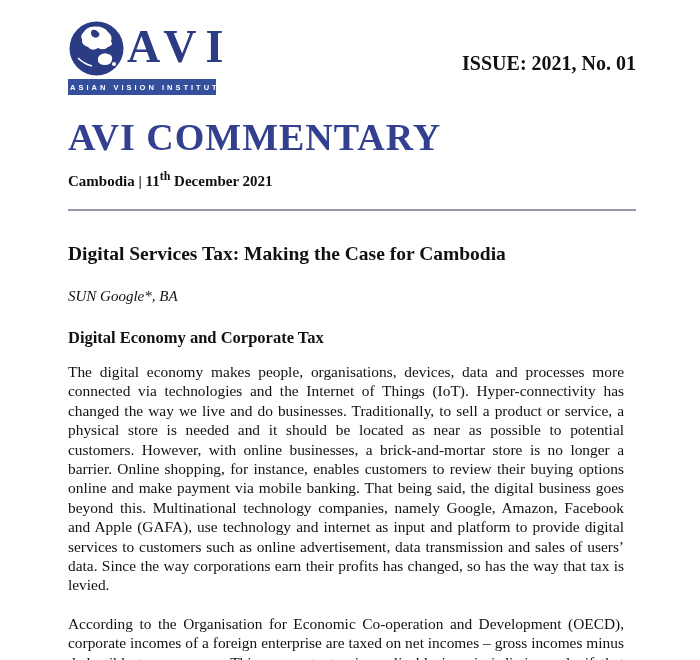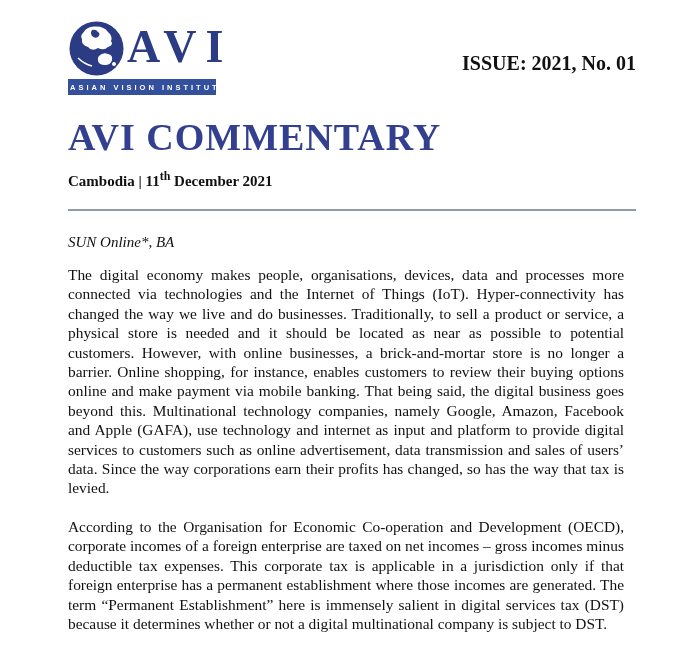--- a/index.html
+++ b/index.html
@@ -138,21 +138,23 @@
     </div>
     <div class="issue">ISSUE: 2021, No. 01</div>
   </header>
 
   <h1 class="commentary-title">AVI COMMENTARY</h1>
 
   <div class="dateline"><span>Cambodia | 11</span><sup>th</sup><span> December 2021</span></div>
 
   <hr class="rule">
 
+  <h2 class="article-title">Digital Services Tax: Making the Case for Cambodia</h2>
 
-  <p class="byline">SUN Online*, BA</p>
+  <p class="byline">SUN Google*, BA</p>
 
+  <h3 class="section-heading">Digital Economy and Corporate Tax</h3>
 
   <p class="body-text">The digital economy makes people, organisations, devices, data and processes more connected via technologies and the Internet of Things (IoT). Hyper-connectivity has changed the way we live and do businesses. Traditionally, to sell a product or service, a physical store is needed and it should be located as near as possible to potential customers. However, with online businesses, a brick-and-mortar store is no longer a barrier. Online shopping, for instance, enables customers to review their buying options online and make payment via mobile banking. That being said, the digital business goes beyond this. Multinational technology companies, namely Google, Amazon, Facebook and Apple (GAFA), use technology and internet as input and platform to provide digital services to customers such as online advertisement, data transmission and sales of users’ data. Since the way corporations earn their profits has changed, so has the way that tax is levied.</p>
 
   <p class="body-text">According to the Organisation for Economic Co-operation and Development (OECD), corporate incomes of a foreign enterprise are taxed on net incomes – gross incomes minus deductible tax expenses. This corporate tax is applicable in a jurisdiction only if that foreign enterprise has a permanent establishment where those incomes are generated. The term “Permanent Establishment” here is immensely salient in digital services tax (DST) because it determines whether or not a digital multinational company is subject to DST.</p>
 
 </div>
 
 </body></html>

